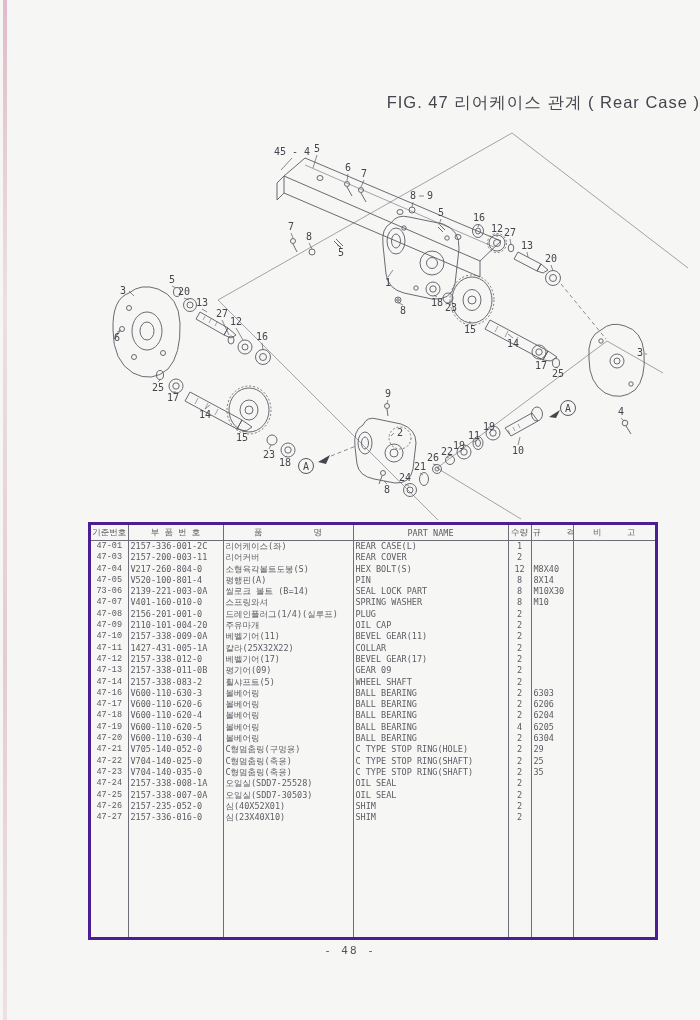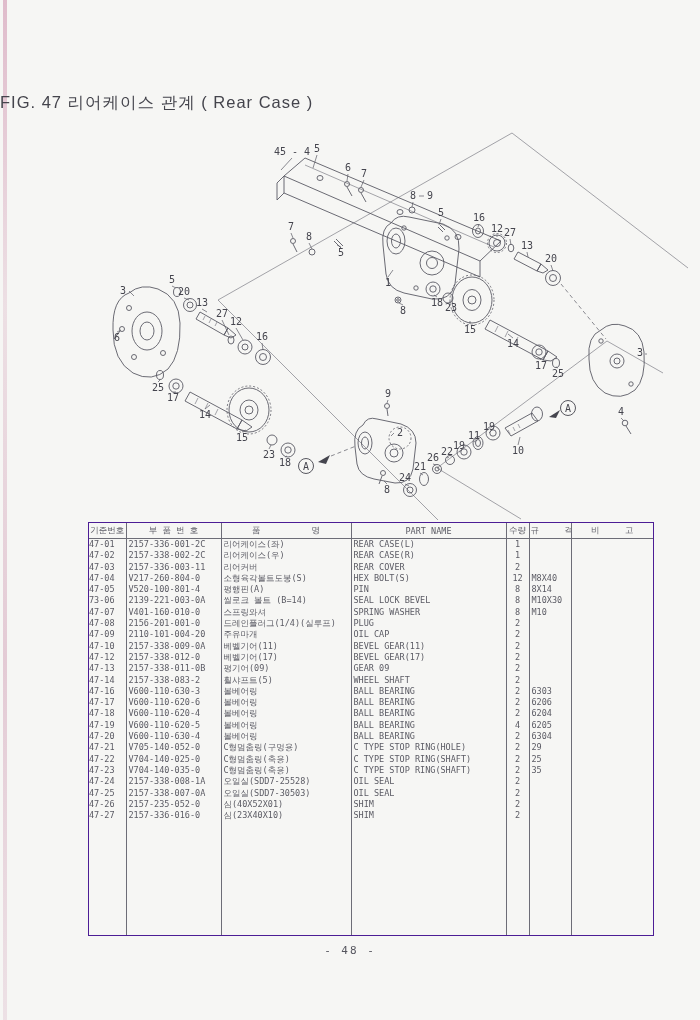--- a/index.html
+++ b/index.html
@@ -1,41 +1,41 @@
 <!DOCTYPE html>
 <html><head>
 <meta charset="utf-8">
 <style>
   html,body{margin:0;padding:0;}
   body{width:700px;height:1020px;position:relative;background:#f6f6f4;
        font-family:"DejaVu Sans Mono","Liberation Mono",monospace;color:#55555e;overflow:hidden;}
   .edge-strip{position:absolute;left:3px;top:0;bottom:0;width:4px;
        background:linear-gradient(180deg,rgba(205,140,170,.55),rgba(215,170,190,.30) 30%,rgba(205,150,175,.45) 65%,rgba(215,175,195,.30));}
-  .page-title{position:absolute;left:0;top:92px;width:700px;text-align:left;
+  .page-title{position:absolute;left:0;top:92px;width:700px;text-align:right;
        font-family:"Liberation Sans","DejaVu Sans",sans-serif;font-size:16.5px;letter-spacing:1px;color:#44444c;}
   .footer{position:absolute;left:0;top:944px;width:700px;text-align:center;
        font-size:11px;letter-spacing:2px;color:#55555e;}
   svg#diagram{position:absolute;left:0;top:0;}
   .part{fill:none;stroke:#5a5a64;stroke-width:0.9;}
   .thin{fill:none;stroke:#6a6a74;stroke-width:0.6;}
   .dash{fill:none;stroke:#5a5a64;stroke-width:0.7;stroke-dasharray:4 3;}
   .teeth{fill:none;stroke:#5a5a64;stroke-width:0.8;stroke-dasharray:2 2;}
   .leader{stroke:#5a5a64;stroke-width:0.7;}
   .callout{font:10px "DejaVu Sans Mono",monospace;fill:#45454e;text-anchor:middle;dominant-baseline:middle;}
   .aring{fill:none;stroke:#45454e;stroke-width:0.9;}
   .fillp{fill:#45454e;stroke:none;}
   .table-wrap{position:absolute;left:88px;top:522px;width:564px;height:412px;
-       border:1px solid #4c1d95;}
+       border:3px solid #4c1d95;}
   table.ptable{border-collapse:collapse;table-layout:fixed;width:100%;height:100%;
        font-size:8.5px;color:#5b5b64;}
   .ptable th{font-weight:normal;white-space:pre;text-align:center;height:15px;
        border-bottom:1px solid #6d6d77;padding:0 1px;overflow:hidden;}
   .ptable td{height:11.3px;line-height:11.3px;padding:0 2px;white-space:nowrap;overflow:hidden;}
   .ptable th + th, .ptable td + td{border-left:1px solid #6d6d77;}
-  .ptable td:nth-child(1){text-align:left;padding:0;}
+  .ptable td:nth-child(1){text-align:center;padding:0;font-family:Liberation Mono, monospace;}
   .ptable td:nth-child(5){text-align:center;padding:0;}
   .ptable tr.filler td{height:auto;}
 </style>
 </head>
 <body>
 
 <div class="edge-strip"></div>
 
 <div class="page-title">FIG. 47 리어케이스 관계 ( Rear Case )</div>
 
@@ -333,31 +333,22 @@
         <tr>
           <td>47-01</td>
           <td>2157-336-001-2C</td>
           <td>리어케이스(좌)</td>
           <td>REAR CASE(L)</td>
           <td>1</td>
           <td></td>
           <td></td>
         </tr>
         <tr>
-          <td>47-02</td>
-          <td>2157-338-002-2C</td>
-          <td>리어케이스(우)</td>
-          <td>REAR CASE(R)</td>
-          <td>1</td>
-          <td></td>
-          <td></td>
-        </tr>
-        <tr>
           <td>47-03</td>
-          <td>2157-336-003-11</td>
+          <td>2157-200-003-11</td>
           <td>리어커버</td>
           <td>REAR COVER</td>
           <td>2</td>
           <td></td>
           <td></td>
         </tr>
         <tr>
           <td>47-04</td>
           <td>V217-260-804-0</td>
           <td>소형육각볼트도봉(S)</td>
@@ -372,21 +363,21 @@
           <td>평행핀(A)</td>
           <td>PIN</td>
           <td>8</td>
           <td>8X14</td>
           <td></td>
         </tr>
         <tr>
           <td>73-06</td>
           <td>2139-221-003-0A</td>
           <td>씰로크 볼트 (B=14)</td>
-          <td>SEAL LOCK BEVEL</td>
+          <td>SEAL LOCK PART</td>
           <td>8</td>
           <td>M10X30</td>
           <td></td>
         </tr>
         <tr>
           <td>47-07</td>
           <td>V401-160-010-0</td>
           <td>스프링와셔</td>
           <td>SPRING WASHER</td>
           <td>8</td>
@@ -414,20 +405,29 @@
         <tr>
           <td>47-10</td>
           <td>2157-338-009-0A</td>
           <td>베벨기어(11)</td>
           <td>BEVEL GEAR(11)</td>
           <td>2</td>
           <td></td>
           <td></td>
         </tr>
         <tr>
+          <td>47-11</td>
+          <td>1427-431-005-1A</td>
+          <td>칼라(25X32X22)</td>
+          <td>COLLAR</td>
+          <td>2</td>
+          <td></td>
+          <td></td>
+        </tr>
+        <tr>
           <td>47-12</td>
           <td>2157-338-012-0</td>
           <td>베벨기어(17)</td>
           <td>BEVEL GEAR(17)</td>
           <td>2</td>
           <td></td>
           <td></td>
         </tr>
         <tr>
           <td>47-13</td>

